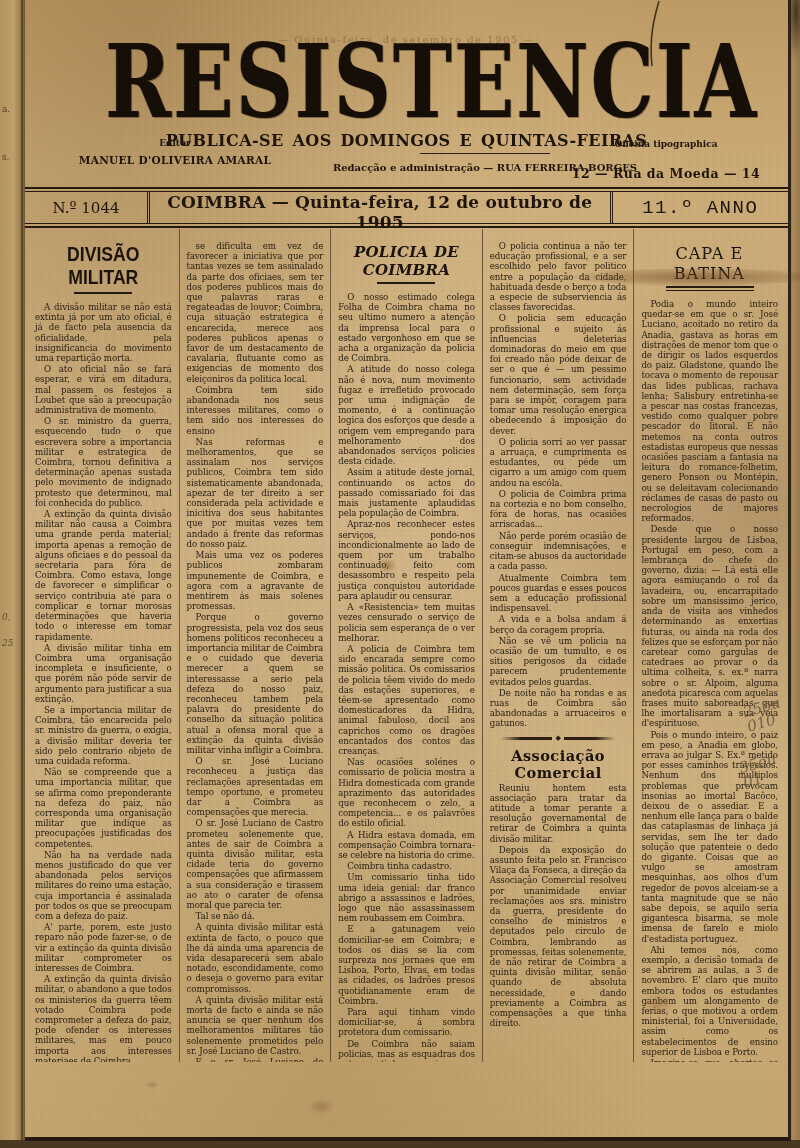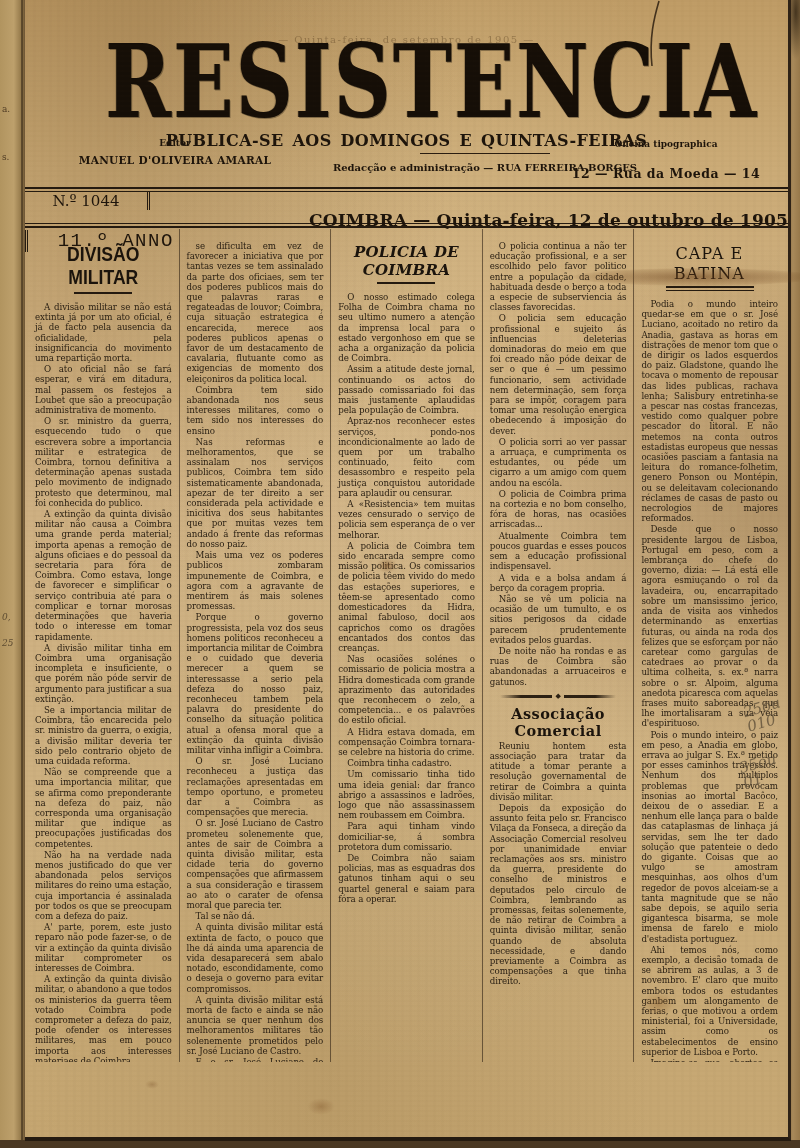--- a/index.html
+++ b/index.html
@@ -56,21 +56,21 @@
   .mast-center2 .admin{font-size:10px;font-weight:bold;}
   .mast-office{position:absolute;top:139px;right:22px;width:200px;text-align:center;color:#1d140b;}
   .mast-office .lbl{font-size:9px;font-weight:bold;}
   .mast-office .addr{font-size:12.5px;font-weight:bold;margin-top:17px;letter-spacing:.5px;}
   
   .dateline{position:absolute;top:187px;left:0;width:100%;color:#1d140b;}
   .hr2{height:2px;background:#241a10}
   .hr1{height:1px;background:#241a10;margin-top:2px}
   .hr1b{height:1px;background:#241a10}
   .hr2b{height:2px;background:#241a10;margin-top:2px}
-  .dl-row{display:flex;align-items:flex-end;height:31px;flex-direction:column;}
+  .dl-row{display:flex;align-items:flex-start;height:31px;}
   .dl-issue{width:16%;text-align:center;font-size:15px;border-right:3px double #241a10;align-self:stretch;display:flex;align-items:center;justify-content:center;}
   .dl-date{flex:1;text-align:center;font-size:17px;font-weight:bold;letter-spacing:.2px;}
   .dl-anno{width:23%;text-align:center;font-size:19px;letter-spacing:1.5px;border-left:3px double #241a10;align-self:stretch;display:flex;align-items:center;justify-content:center;font-family:Liberation Mono, monospace;}
   
   .cols{position:absolute;left:3px;right:3px;top:229px;height:833px;display:flex;}
   .col{flex:1 1 0;padding:12px 7px 0;overflow:hidden;}
   .col + .col{border-left:1px solid rgba(46,34,20,.6);}
   .col p{margin:0 0 1px;font-size:8.7px;line-height:10.2px;text-align:justify;
     text-indent:9px;color:#2b2114;letter-spacing:-.1px;}
   .sec-title{text-align:center;color:#1a130c;margin:2px 0 2px;}
@@ -174,36 +174,39 @@
         <p>O sr. José Luciano de Castro prometeu solenemente que, antes de sair de Coimbra a quinta divisão militar, esta cidade teria do governo compensações que afirmassem a sua consideração e tirassem ao ato o carater de ofensa moral que parecia ter.</p>
         <p>Tal se não dá.</p>
         <p>A quinta divisão militar está extinta de facto, o pouco que lhe dá ainda uma aparencia de vida desaparecerá sem abalo notado, escondidamente, como o deseja o governo para evitar compromissos.</p>
         <p>A quinta divisão militar está morta de facto e ainda se não anuncia se quer nenhum dos melhoramentos militares tão solenemente prometidos pelo sr. José Luciano de Castro.</p>
         <p>E o sr. José Luciano de Castro faltará mais uma vez á sua palavra.</p>
       </div>
       <div class="col">
         <div class="sec-title t-italic">POLICIA DE COIMBRA</div>
         <div class="title-rule"></div>
         <p>O nosso estimado colega Folha de Coimbra chama no seu ultimo numero a atenção da imprensa local para o estado vergonhoso em que se acha a organização da policia de Coimbra.</p>
+        <p>A atitude do nosso colega não é nova, num movimento fugaz e irrefletido provocado por uma indignação de momento, é a continuação logica dos esforços que desde a origem vem empregando para melhoramento dos abandonados serviços policies desta cidade.</p>
         <p>Assim a atitude deste jornal, continuando os actos do passado comissariado foi das mais justamente aplaudidas pela população de Coimbra.</p>
         <p>Apraz-nos reconhecer estes serviços, pondo-nos incondicionalmente ao lado de quem por um trabalho continuado, feito com desassombro e respeito pela justiça conquistou autoridade para aplaudir ou censurar.</p>
         <p>A «Resistencia» tem muitas vezes censurado o serviço de policia sem esperança de o ver melhorar.</p>
         <p>A policia de Coimbra tem sido encarada sempre como missão politica. Os comissarios de policia têem vivido do medo das estações superiores, e têem-se apresentado como domesticadores da Hidra, animal fabuloso, docil aos caprichos como os dragões encantados dos contos das creanças.</p>
         <p>Nas ocasiões solénes o comissario de policia mostra a Hidra domesticada com grande aprazimento das autoridades que reconhecem o zelo, a competencia... e os palavrões do estilo oficial.</p>
         <p>A Hidra estava domada, em compensação Coimbra tornara-se celebre na historia do crime.</p>
         <p>Coimbra tinha cadastro.</p>
         <p>Um comissario tinha tido uma ideia genial: dar franco abrigo a assassinos e ladrões, logo que não assassinassem nem roubassem em Coimbra.</p>
+        <p>E a gatunagem veio domiciliar-se em Coimbra; e todos os dias se lia com surpreza nos jornaes que em Lisboa, Porto, Elvas, em todas as cidades, os ladrões presos quotidianamente eram de Coimbra.</p>
         <p>Para aqui tinham vindo domiciliar-se, á sombra protetora dum comissario.</p>
         <p>De Coimbra não saiam policias, mas as esquadras dos gatunos tinham aqui o seu quartel general e saiam para fóra a operar.</p>
       </div>
       <div class="col">
         <p>O policia continua a não ter educação profissional, e a ser escolhido pelo favor politico entre a população da cidade, habituada desde o berço a toda a especie de subserviencia ás classes favorecidas.</p>
         <p>O policia sem educação profissional e sujeito ás influencias deleterias dominadoras do meio em que foi creado não póde deixar de ser o que é — um pessimo funcionario, sem actividade nem determinação, sem força para se impôr, coragem para tomar uma resolução energica obedecendo á imposição do dever.</p>
         <p>O policia sorri ao ver passar a arruaça, e cumprimenta os estudantes, ou péde um cigarro a um amigo com quem andou na escóla.</p>
         <p>O policia de Coimbra prima na cortezia e no bom conselho, fóra de horas, nas ocasiões arriscadas...</p>
+        <p>Não perde porém ocasião de conseguir indemnisações, e citam-se abusos da auctoridade a cada passo.</p>
         <p>Atualmente Coimbra tem poucos guardas e esses poucos sem a educação profissional indispensavel.</p>
         <p>A vida e a bolsa andam á berço da coragem propria.</p>
         <p>Não se vê um policia na ocasião de um tumulto, e os sitios perigosos da cidade parecem prudentemente evitados pelos guardas.</p>
         <p>De noite não ha rondas e as ruas de Coimbra são abandonadas a arruaceiros e gatunos.</p>
         <div class="divider">
           <span class="dv-l"></span>
           <span class="dv-dot">◆</span>
           <span class="dv-r"></span>
         </div>
         <div class="sec-title t-assoc">Associação Comercial</div>

